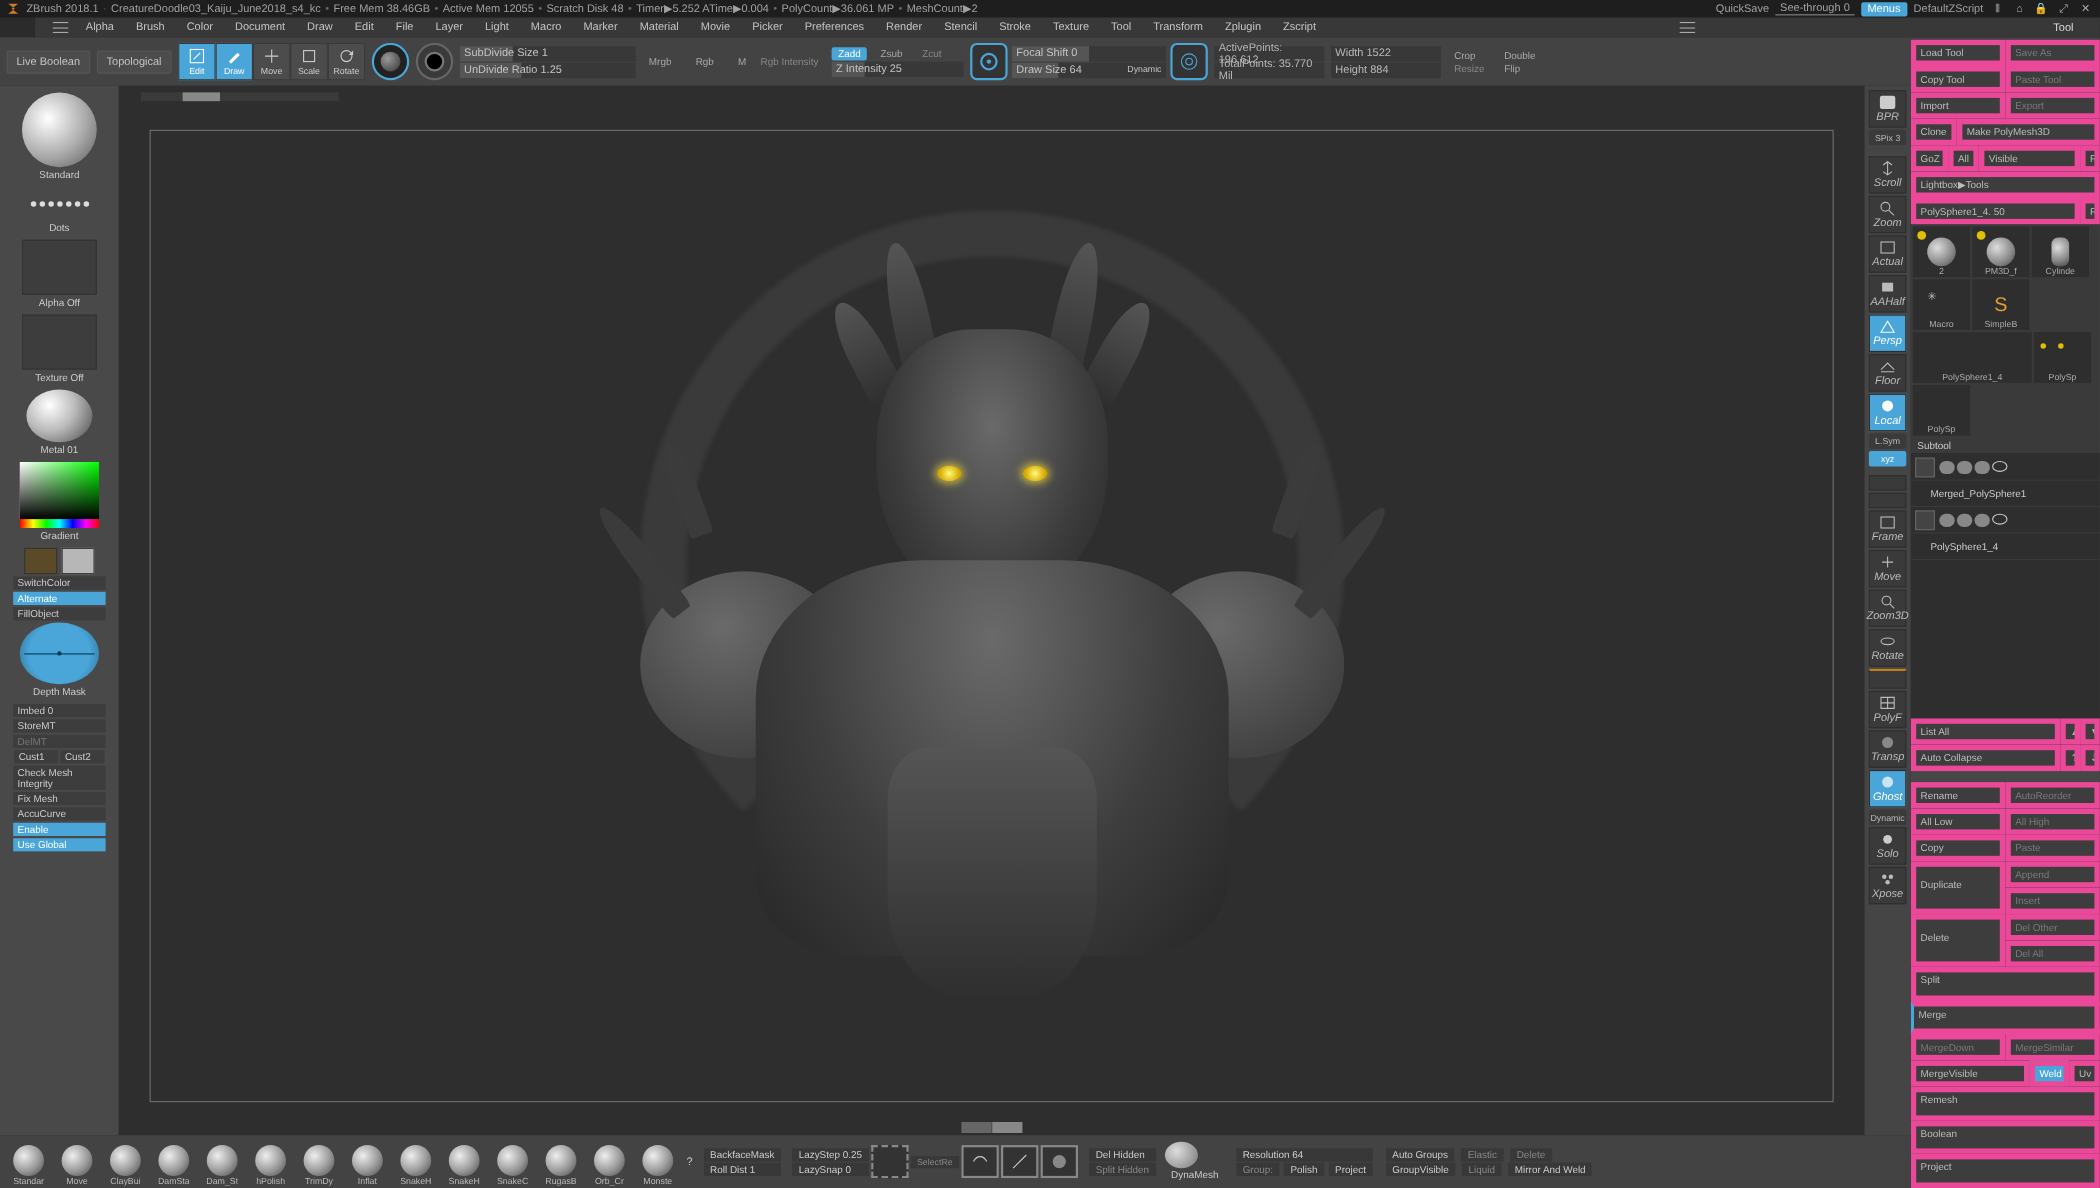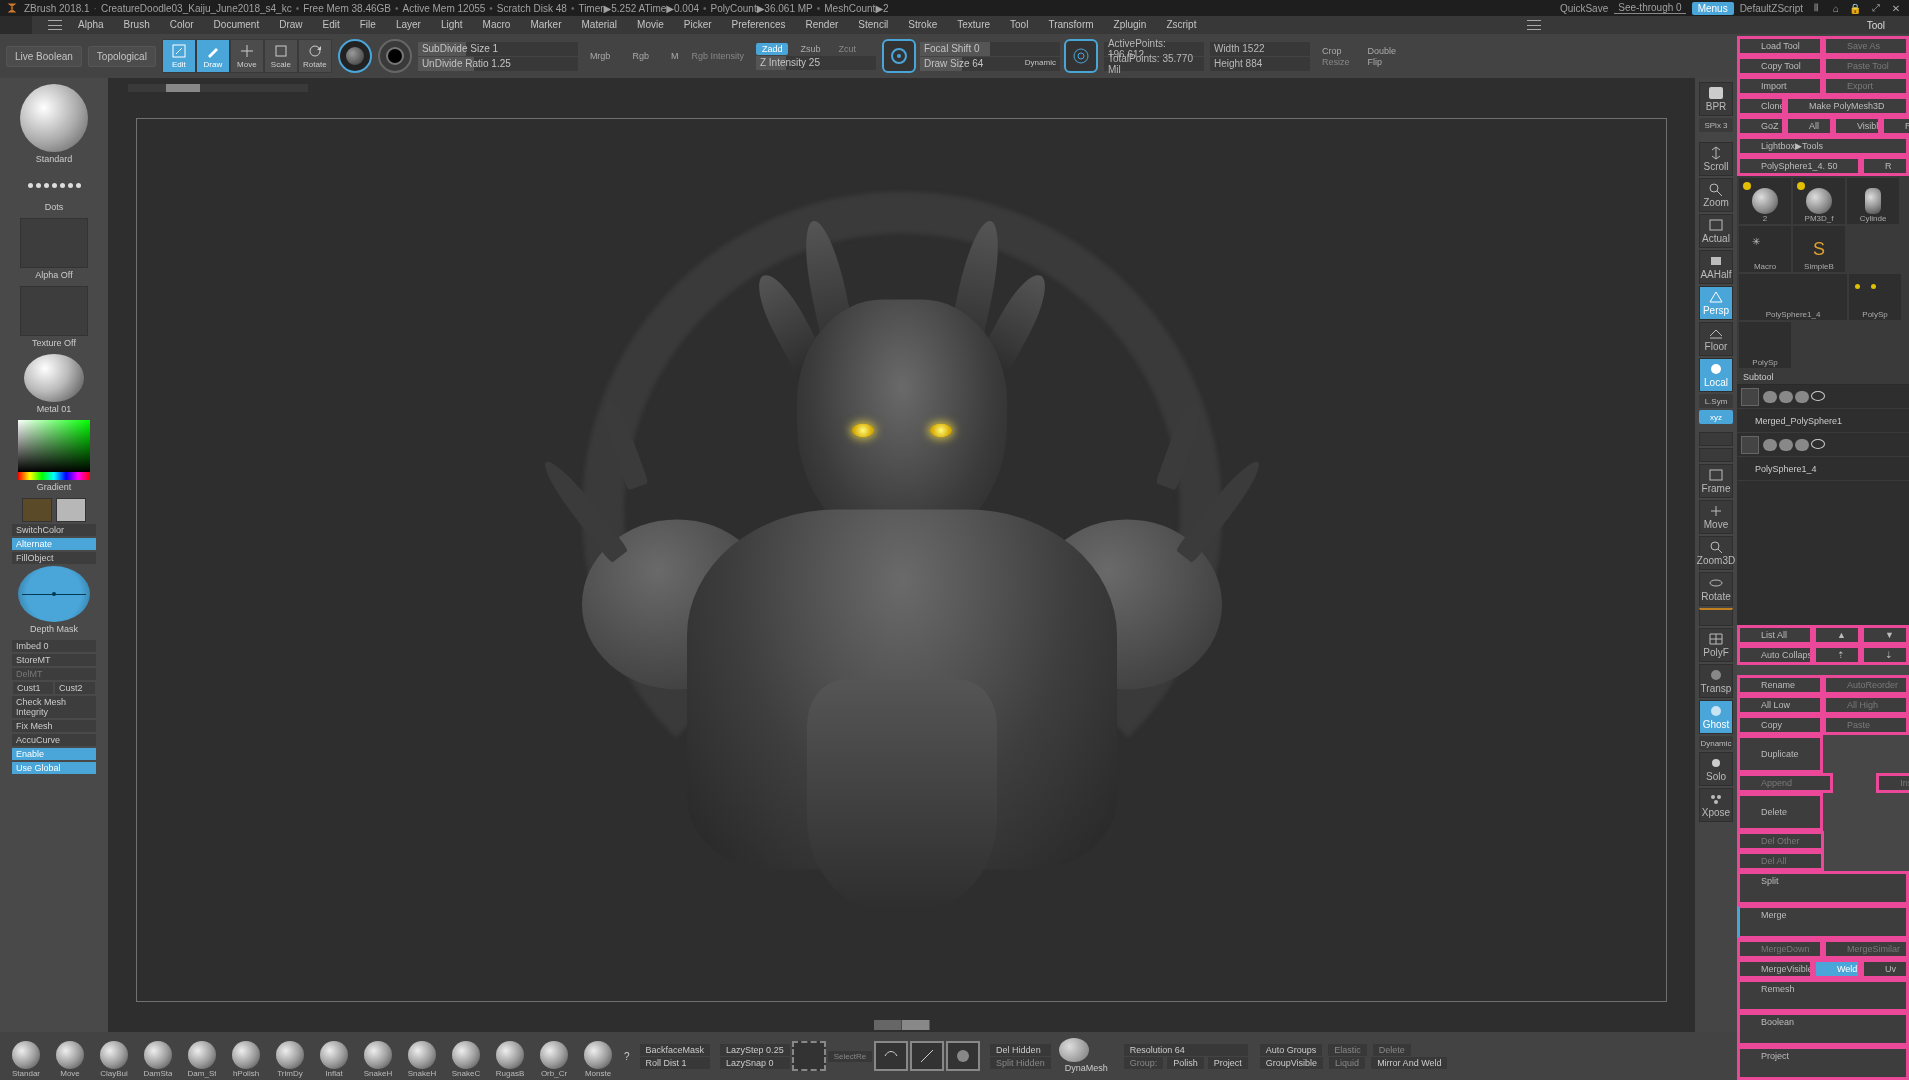--- a/index.html
+++ b/index.html
@@ -68,21 +68,21 @@
 .swatch { width:30px; height:24px; border:1px solid #333; }
 .mini-btn { width:84px; padding:1px 4px; background:#3d3d3d; color:#ccc; text-align:left; font-size:9px; }
 .mini-btn.cyan { background:#4aa5d8; color:#fff; }
 .depth-mask { width:72px; height:56px; border-radius:50%; background:radial-gradient(circle at 50% 50%, #4aa5d8 60%, #2a6a8a); position:relative; }
 .depth-mask::after { content:""; position:absolute; left:4px; right:4px; top:50%; height:1px; background:#003a55; }
 .depth-mask::before { content:""; position:absolute; left:50%; top:50%; width:4px; height:4px; margin:-2px; border-radius:50%; background:#003a55; }
 
 
 .right-panel { position:absolute; right:0; top:36px; width:172px; bottom:0; background:#474747; display:flex; flex-direction:column; overflow:hidden; }
 .rp-row { display:flex; }
-.rp-btn { flex:1; padding:2px 21px; background:#3d3d3d; color:#bcbcbc; border:3px solid #ec4899; font-size:9px; text-align:left; white-space:nowrap; overflow:hidden; }
+.rp-btn { flex:1; padding:2px 4px; background:#3d3d3d; color:#bcbcbc; border:5px solid #ec4899; font-size:9px; text-align:left; white-space:nowrap; overflow:hidden; }
 .rp-btn.gray { color:#7a7a7a; }
 .rp-btn.r { flex:0 0 16px; text-align:center; }
 .tool-thumbs { display:flex; flex-wrap:wrap; padding:2px; gap:2px; background:#3a3a3a; }
 .tool-thumbs .th { width:52px; height:46px; background:#2e2e2e; display:flex; flex-direction:column; align-items:center; justify-content:center; position:relative; }
 .tool-thumbs .th .dot { width:8px; height:8px; border-radius:50%; background:#e0c000; position:absolute; top:4px; left:4px; }
 .tool-thumbs .th .shape { width:26px; height:26px; border-radius:50%; background:radial-gradient(circle at 35% 35%, #ddd, #888 60%, #444); }
 .tool-thumbs .th .cap { font-size:8px; color:#aaa; position:absolute; bottom:1px; }
 
 .section-hdr { padding:2px 6px; background:#3a3a3a; color:#ccc; font-size:9px; border-bottom:1px solid #2a2a2a; }
 .subtool-list { height:240px; background:#2e2e2e; position:relative; }
@@ -91,21 +91,21 @@
 .subtool-row .name { flex:1; font-size:9px; color:#ccc; }
 .subtool-row .icons { display:flex; gap:2px; }
 .subtool-row .icons span { width:14px; height:12px; border-radius:7px; background:#888; display:inline-block; }
 .subtool-row .icons span.eye { width:14px; height:10px; border-radius:50%; background:transparent; border:1px solid #ccc; }
 
 .rp-btn-grid { display:flex; flex-wrap:wrap; }
 .rp-btn-grid .rp-btn { flex:0 0 50%; }
 
 
 .nav-rail { position:absolute; right:172px; top:78px; width:42px; bottom:48px; background:#454545; display:flex; flex-direction:column; align-items:center; padding-top:4px; gap:2px; }
-.rail-btn { width:34px; height:34px; background:#3a3a3a; border:1px solid #2e2e2e; display:flex; flex-direction:column; align-items:center; justify-content:center; color:#bbb; font-size:7px; position:relative; }
+.rail-btn { width:34px; height:34px; background:#3a3a3a; border:1px solid #2e2e2e; display:flex; flex-direction:column; align-items:center; justify-content:center; color:#bbb; font-size:7px; position:relative;font-style:italic; }
 .rail-btn.active { background:#4aa5d8; color:#fff; }
 .rail-btn svg { width:16px; height:14px; }
 .rail-btn .cap { margin-top:1px; }
 .rail-chip { width:34px; height:14px; background:#4aa5d8; color:#fff; display:flex; align-items:center; justify-content:center; font-size:8px; border-radius:2px; }
 .rail-chip.off { background:#3a3a3a; color:#bbb; }
 
 
 .viewport { position:absolute; left:108px; right:214px; top:78px; bottom:48px; background:#2e2e2e; overflow:hidden; }
 .viewport .frame { position:absolute; left:28px; right:28px; top:40px; bottom:30px; border:1px solid #707070; }
 .viewport .scroll-track { position:absolute; left:20px; top:6px; height:8px; width:180px; background:#3a3a3a; }
@@ -668,21 +668,21 @@
     </div>
   <div style="height:10px"></div>
   <div class="rp-btn-grid">
     <div class="rp-btn">Rename</div>
       <div class="rp-btn gray">AutoReorder</div>
     <div class="rp-btn">All Low</div>
       <div class="rp-btn gray">All High</div>
     <div class="rp-btn">Copy</div>
       <div class="rp-btn gray">Paste</div>
     <div class="rp-btn" style="flex-basis:50%;line-height:28px">Duplicate</div>
-    <div style="flex:0 0 50%;display:flex;flex-direction:row;gap:43px;">
+    <div style="flex:0 0 50%;display:flex;flex-direction:column;">
         <div class="rp-btn gray">Append</div>
         <div class="rp-btn gray">Insert</div>
       </div>
     <div class="rp-btn" style="flex-basis:50%;line-height:28px">Delete</div>
     <div style="flex:0 0 50%;display:flex;flex-direction:column;">
         <div class="rp-btn gray">Del Other</div>
         <div class="rp-btn gray">Del All</div>
       </div>
   </div>
   <div class="rp-btn">Split</div>

